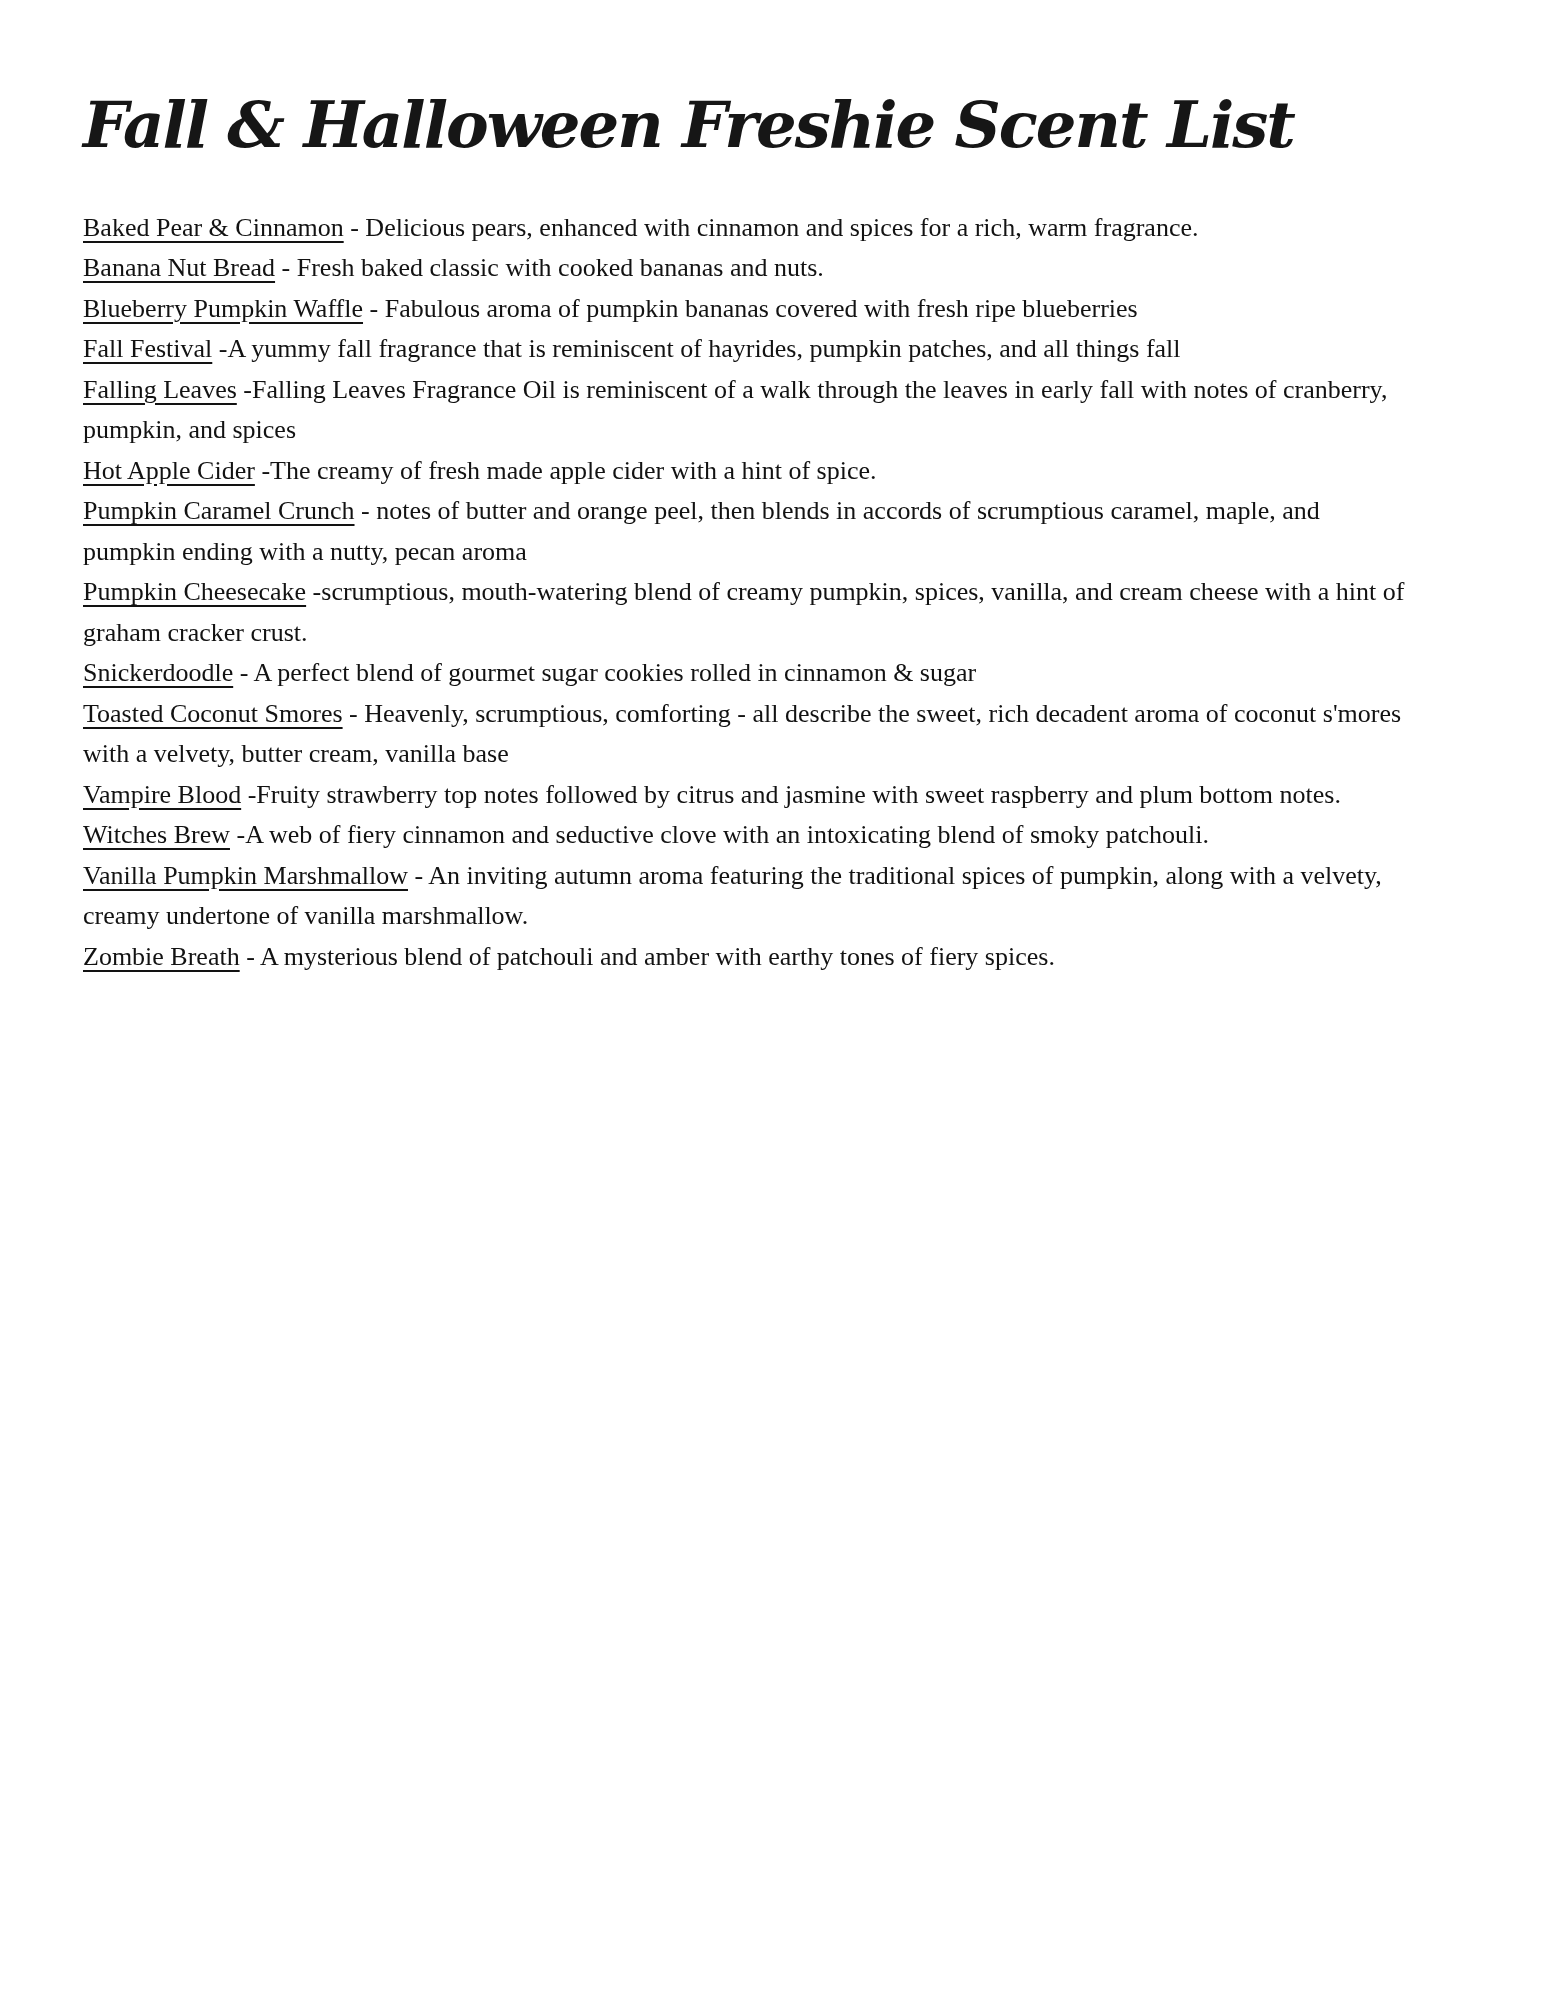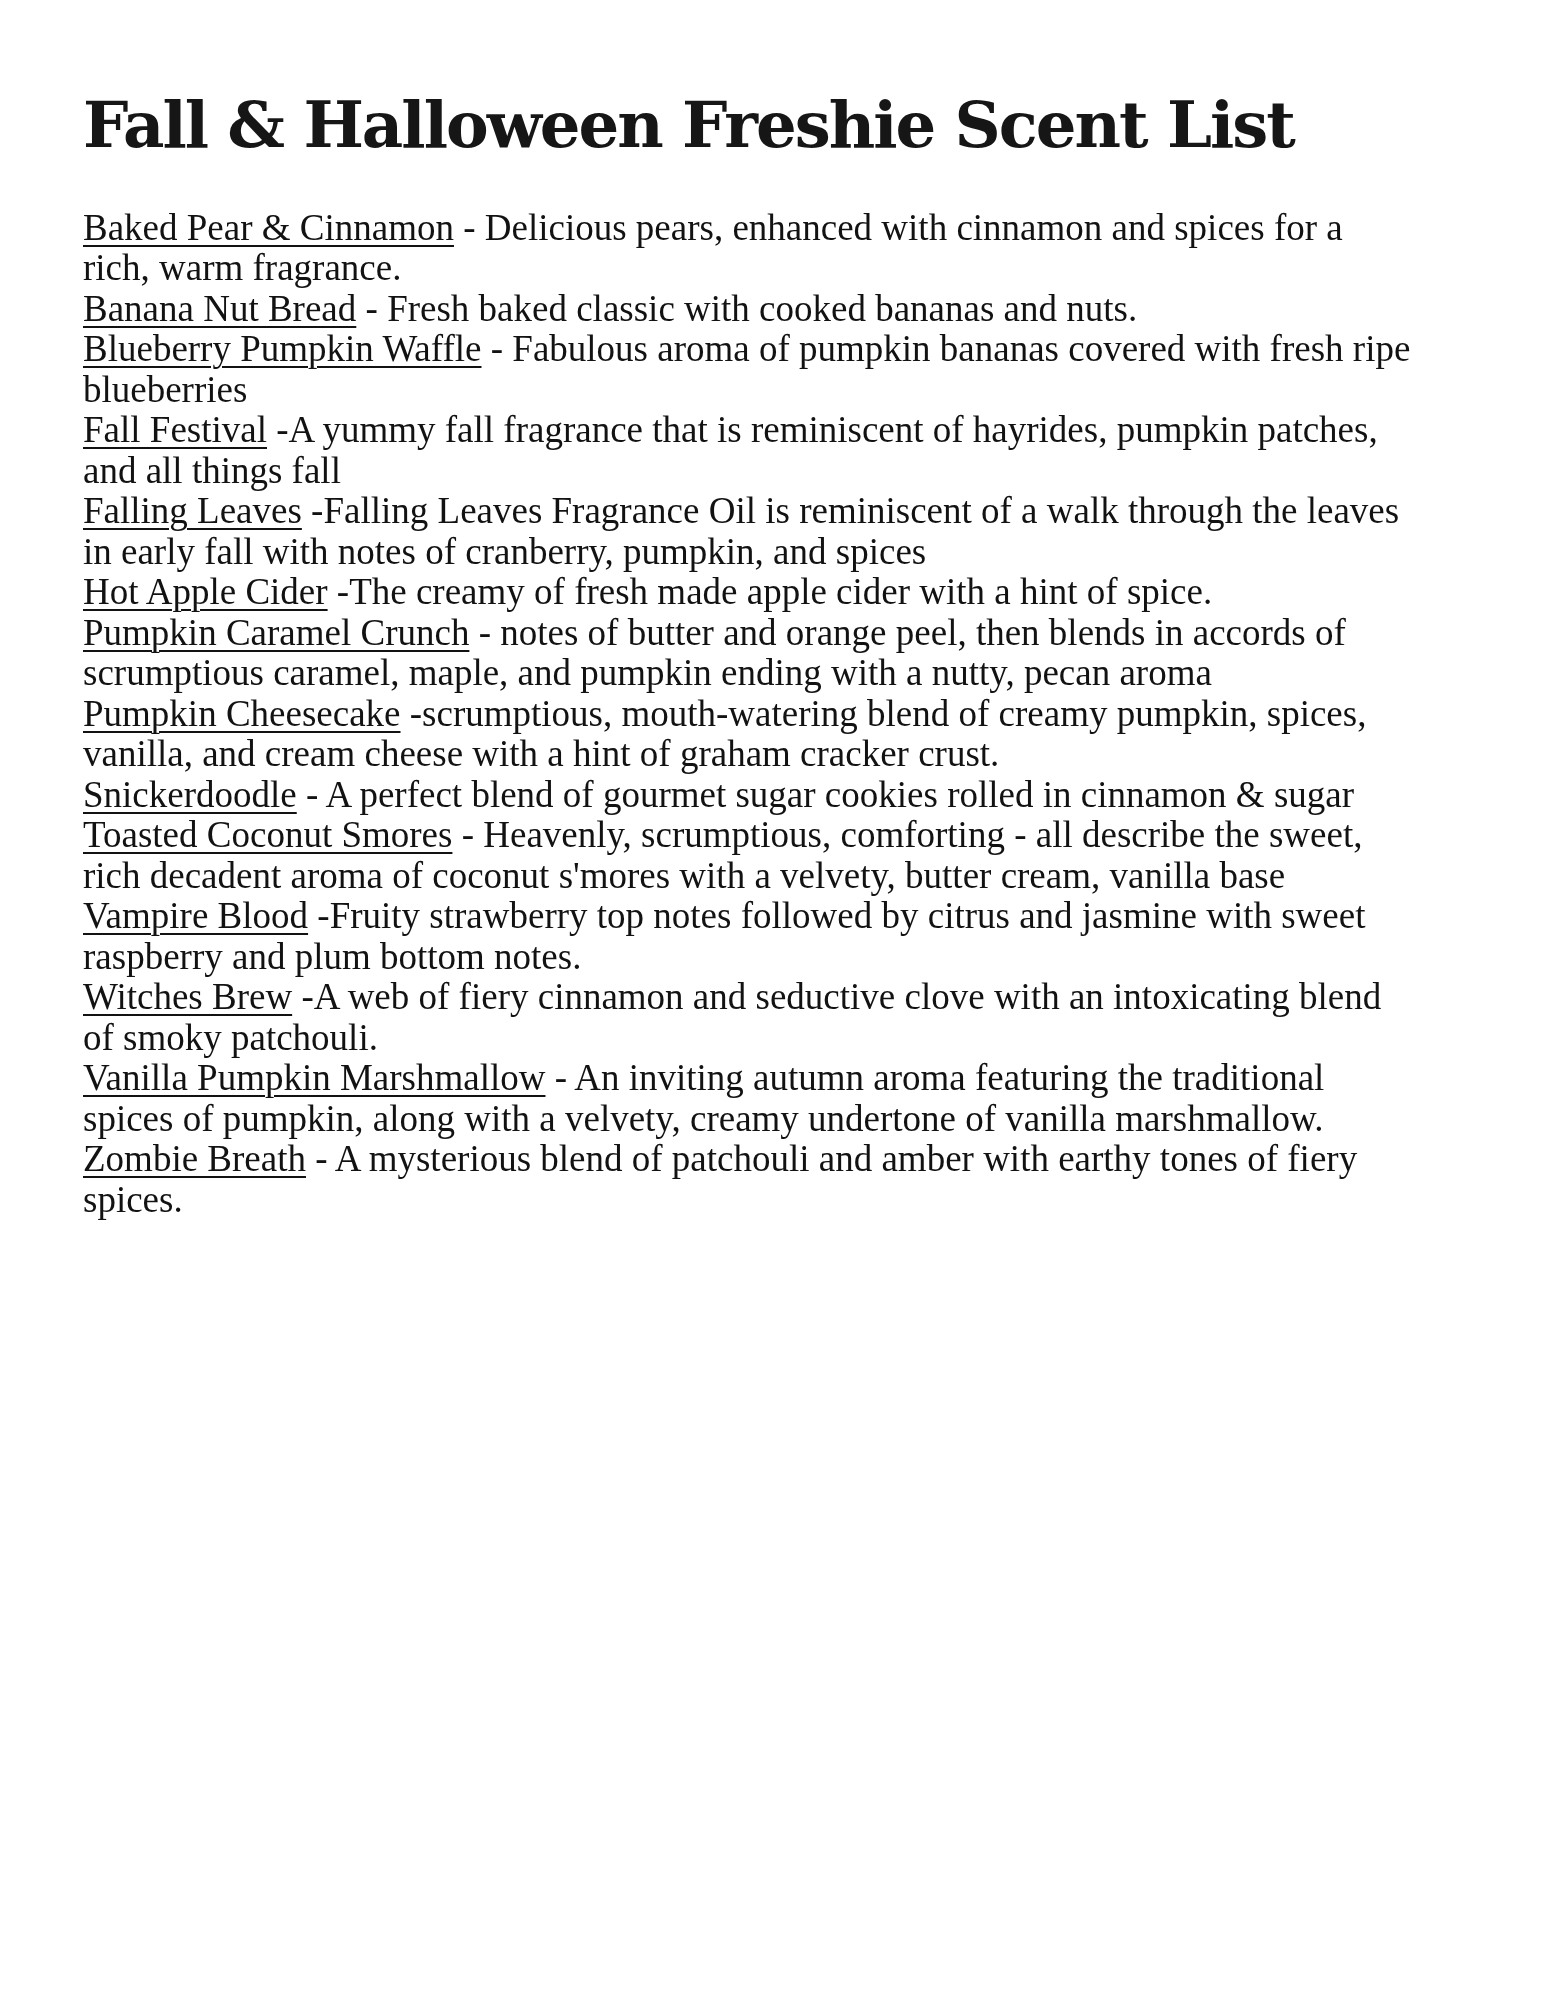--- a/index.html
+++ b/index.html
@@ -14,32 +14,33 @@
     height: 2000px;
     background: #ffffff;
     box-sizing: border-box;
     padding: 42px 60px 0 83px;
     overflow: hidden;
   }
   .doc-title {
     width: 1140px;
     text-align: center;
     font-family: "DejaVu Serif", serif;
+    font-style: italic;
     font-weight: 700;
     font-size: 64px;
     line-height: 1.25;
     letter-spacing: -2px;
     color: #161616;
     white-space: nowrap;
   }
   .scent-list {
     margin-top: 6px;
     width: 1335px;
     font-family: "Liberation Serif", serif;
-    font-size: 37px;
+    font-size: 26px;
     line-height: 40.5px;
     color: #121212;
   }
   .entry {
     margin: 0;
     padding: 0;
   }
   .scent-name {
     text-decoration: underline;
     text-decoration-thickness: 2px;

